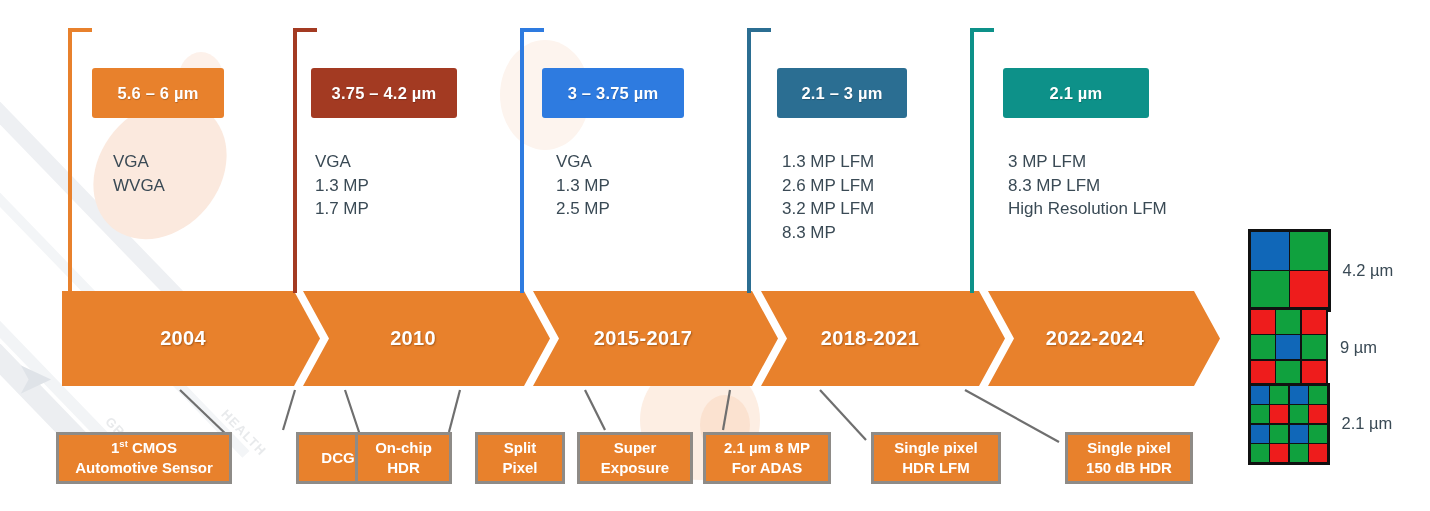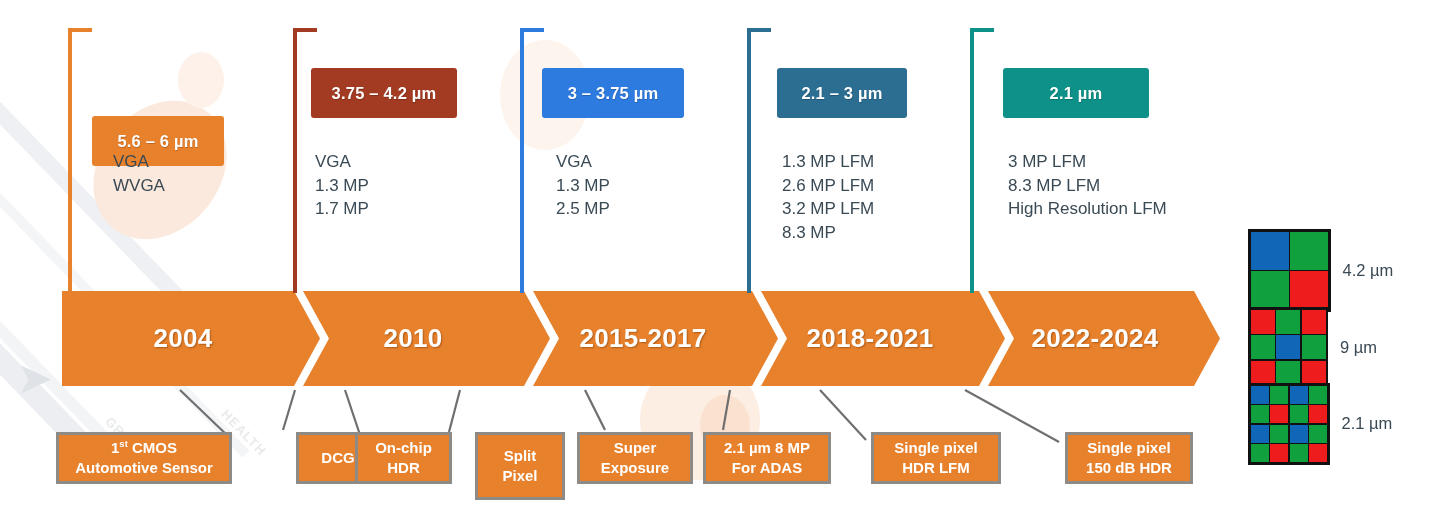--- a/index.html
+++ b/index.html
@@ -106,21 +106,21 @@
   }
   #banner svg { display: block; }
   .year-label {
     position: absolute;
     top: 291px;
     height: 95px;
     display: flex;
     align-items: center;
     justify-content: center;
     color: #ffffff;
-    font-size: 26px;
+    font-size: 20px;
     font-weight: bold;
     letter-spacing: 0.3px;
     text-shadow: 1px 1px 1.6px rgba(120,60,10,0.55);
     z-index: 5;
     pointer-events: none;
   }
 
   
   #leaders {
     position: absolute;
@@ -200,21 +200,21 @@
     <div class="wm-txt" style="left:100px;top:430px;transform:rotate(46deg);">GREEN</div>
     <div class="wm-txt" style="left:215px;top:425px;transform:rotate(46deg);">HEALTH</div>
   </div>
 
   <div>
       <div class="era-col">
         <div class="era-connector" style="left: 68px;">
           <div class="vline" style="height: 265px; background: rgb(232, 129, 44);"></div>
           <div class="hline" style="background: rgb(232, 129, 44);"></div>
         </div>
-        <div class="era-pill" style="left: 92px; top: 68px; width: 132px; background: rgb(232, 129, 44); margin-top: 48px;">5.6 – 6 µm</div>
+        <div class="era-pill" style="left: 92px; top: 68px; width: 132px; background: rgb(232, 129, 44);">5.6 – 6 µm</div>
         <div class="era-list" style="left: 113px; top: 150px;">
           <div>VGA</div>
           <div>WVGA</div>
         </div>
       </div>
       <div class="era-col">
         <div class="era-connector" style="left: 293px;">
           <div class="vline" style="height: 265px; background: rgb(163, 58, 34);"></div>
           <div class="hline" style="background: rgb(163, 58, 34);"></div>
         </div>
@@ -294,21 +294,21 @@
         <div>1<sup>st</sup> CMOS</div>
         <div>Automotive Sensor</div>
       </div>
       <div class="feat" style="left: 252px; top: 432px; width: 84px; height: 52px; margin-left: 44px;">
         <div>DCG</div>
       </div>
       <div class="feat" style="left: 355px; top: 432px; width: 97px; height: 52px;">
         <div>On-chip</div>
         <div>HDR</div>
       </div>
-      <div class="feat" style="left: 475px; top: 432px; width: 90px; height: 68px;">
+      <div class="feat" style="left: 475px; top: 432px; width: 90px; height: 52px;">
         <div>Split</div>
         <div>Pixel</div>
       </div>
       <div class="feat" style="left: 577px; top: 432px; width: 116px; height: 52px;">
         <div>Super</div>
         <div>Exposure</div>
       </div>
       <div class="feat" style="left: 703px; top: 432px; width: 128px; height: 52px;">
         <div>2.1 µm  8 MP</div>
         <div>For ADAS</div>

